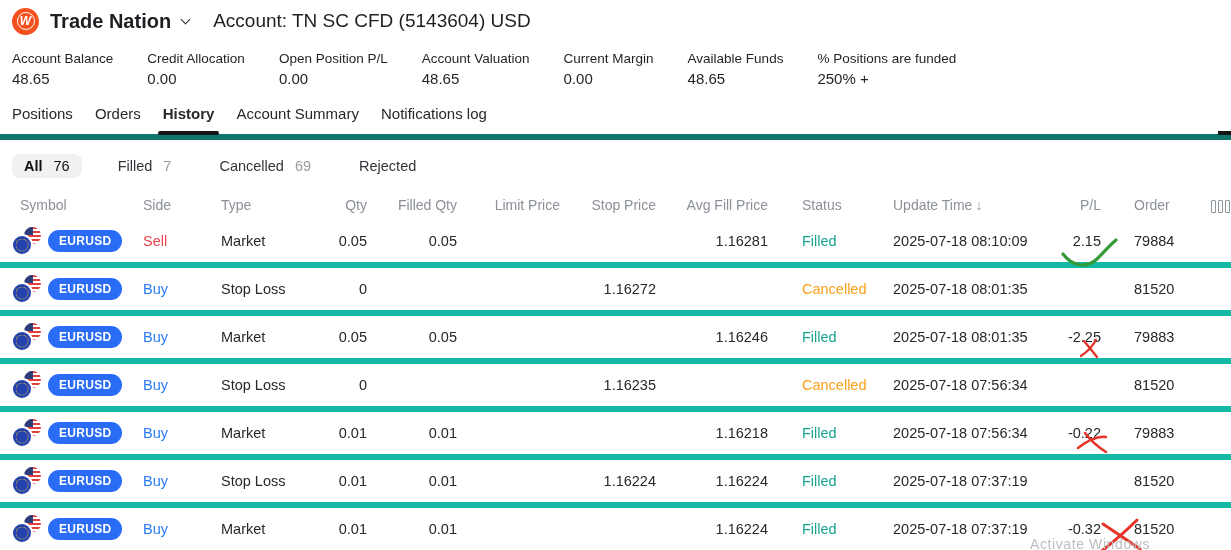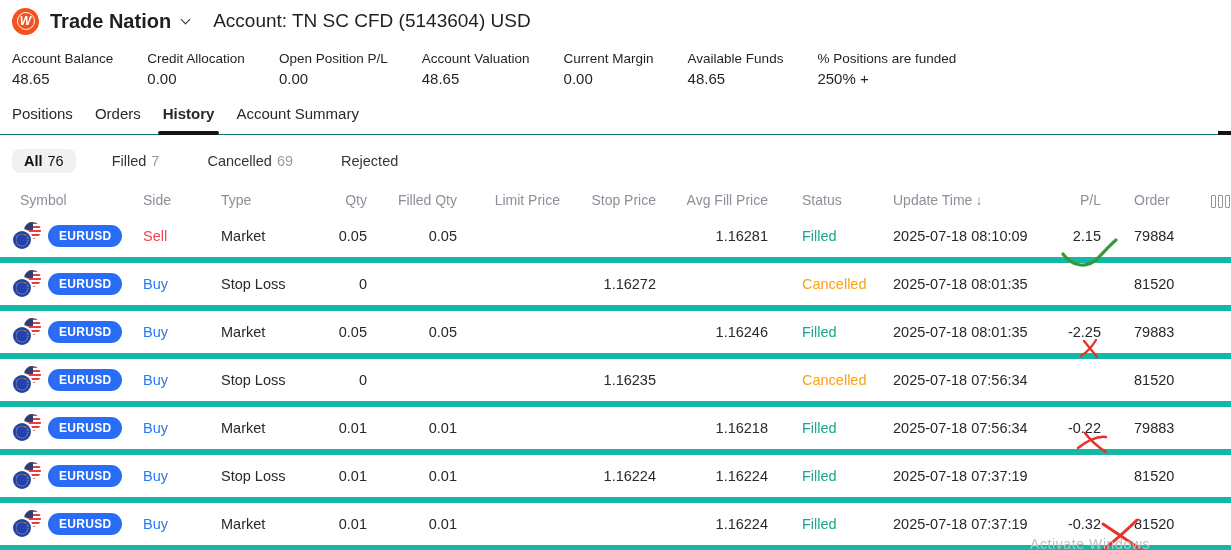--- a/index.html
+++ b/index.html
@@ -20,29 +20,29 @@
   .chev{width:7px;height:7px;border-right:1.8px solid #2b2b2b;border-bottom:1.8px solid #2b2b2b;transform:rotate(45deg);margin:-3px 0 0 11px}
   .account{margin-left:24px;font-size:19px;color:#1d1f23;cursor:pointer}
 
   
   .stats{display:flex;padding:8px 12px 0}
   .stat{margin-right:34px}
   .stat-label{font-size:13.5px;font-weight:400;color:#1f2125;line-height:18px;white-space:nowrap}
   .stat-value{font-size:15px;color:#1f2125;line-height:20px;margin-top:1px}
 
   
-  .tabs{position:relative;display:flex;gap:22px;margin-top:12px;padding:0 12px;border-bottom:1px solid #0f766e}
+  .tabs{position:relative;display:flex;gap:22px;margin-top:12px;padding:0 12px;border-bottom:6px solid #0f766e}
   .tab{position:relative;padding:4px 0 12px;font-size:15px;color:#26282c;cursor:pointer;white-space:nowrap}
   .tab.active{font-weight:700}
   .tab.active::after{content:"";position:absolute;left:-5px;right:-5px;bottom:-1px;height:4px;background:#151515;border-radius:3px}
   .tab-edge{position:absolute;right:0;bottom:-1px;width:13px;height:4px;background:#151515}
 
   
   .filters{display:flex;align-items:center;gap:24px;margin:12px 12px 0;height:28px}
-  .filter{display:flex;align-items:center;gap:5px;font-size:14.5px;padding:4px 12px;border-radius:8px;cursor:pointer;color:#33353a}
+  .filter{display:flex;align-items:center;gap:11px;font-size:14.5px;padding:4px 12px;border-radius:8px;cursor:pointer;color:#33353a}
   .filter .f-count{color:#9b9b9b}
   .filter.active{background:#f1f1f2;font-weight:700;color:#111}
   .filter.active .f-count{color:#111;font-weight:400}
 
   
   .table{margin-top:0}
   .grid{display:grid;grid-template-columns:143px 78px 86px 60px 90px 103px 96px 112px 125px 127px 81px 79px 1fr;align-items:center}
   .thead{height:40px;align-items:end;padding-bottom:7px;color:#8b9099;font-size:14px}
   .hcell{white-space:nowrap}
   .a-right{text-align:right}
@@ -122,20 +122,21 @@
         <div class="stat-value">250% +</div>
       </div>
     </section>
 
   <nav class="tabs">
 
   <div class="tab">Positions</div>
       <div class="tab">Orders</div>
       <div class="tab active">History</div>
       <div class="tab">Account Summary</div>
+      <div class="tab">Notifications log</div>
       <div class="tab-edge"></div>
     </nav>
 
   <div class="filters">
       <div class="filter active">
         <span class="f-label">All</span>
         <span class="f-count">76</span>
       </div>
       <div class="filter">
         <span class="f-label">Filled</span>

